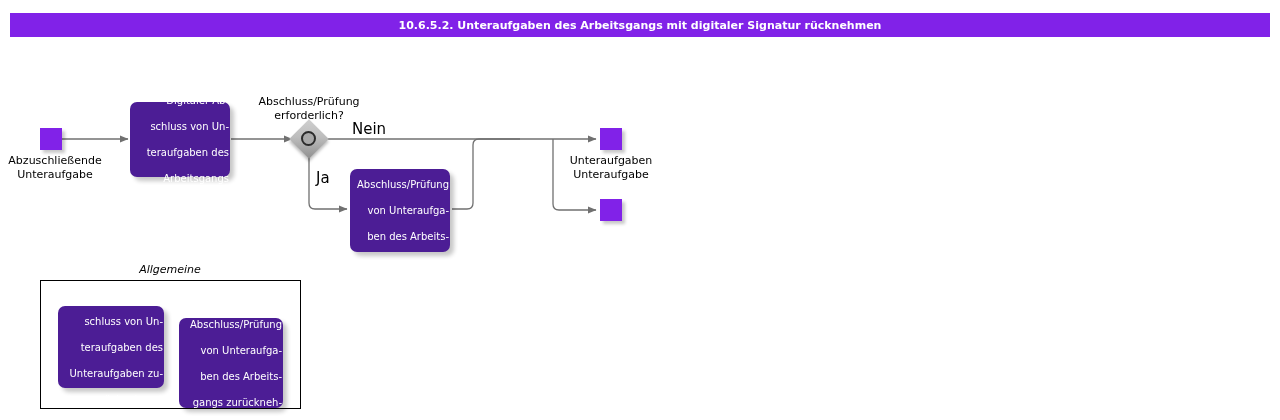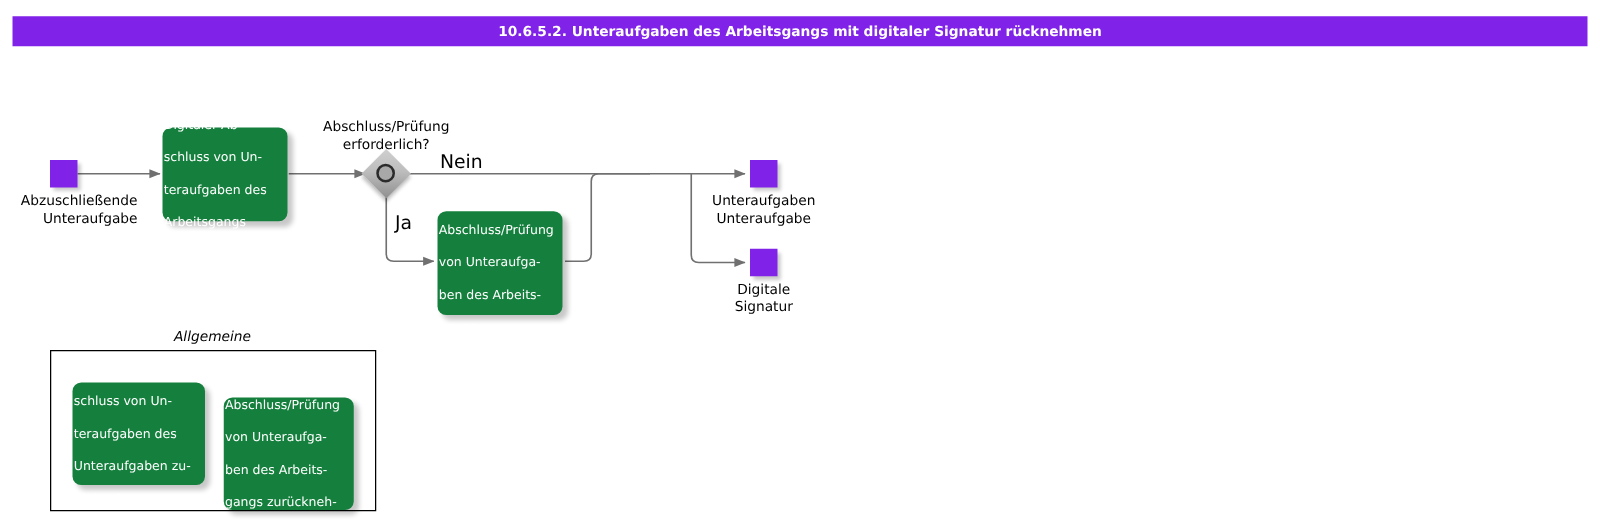--- a/index.html
+++ b/index.html
@@ -57,26 +57,26 @@
   }
 
   .event-square {
     width: 22px;
     height: 22px;
     background: #8122e8;
     box-shadow: 3px 3px 3px rgba(0,0,0,0.22);
   }
 
   .task {
-    background: #15803d;
+    background: #4c1d95;
     border-radius: 7px;
     color: #ffffff;
     font-size: 10px;
     line-height: 13px;
-    text-align: left;
+    text-align: right;
     display: flex;
     align-items: center;
     justify-content: center;
     box-shadow: 4px 4px 4px rgba(0,0,0,0.22);
     padding: 2px 1px;
   }
   .task span { display: block; width: 100%; }
 
   .gateway {
     width: 28px;
@@ -161,21 +161,21 @@
 
       <path d="M309,156 L309,203 Q309,209 315,209 L347,209" marker-end="url(#arrowhead)"></path>
 
       <path d="M452,209 L467,209 Q473,209 473,203 L473,145 Q473,139 479,139 L520,139"></path>
 
       <path d="M553,139 L553,204 Q553,210 559,210 L596,210" marker-end="url(#arrowhead)"></path>
     </g>
   </svg>
 
   <div class="node event-square" style="left:40px; top:128px;"></div>
-  <div class="node-label" style="left:0px; top:154px; width:110px;text-align:right;">
+  <div class="node-label" style="left:0px; top:154px; width:110px;">
     <div>Abzuschließende</div>
     <div>Unteraufgabe</div>
   </div>
 
   <div class="node task" style="left:130px; top:102px; width:100px; height:75px;">
     <span>
       <span>Digitaler Ab-</span><br>
       <span>schluss von Un-</span><br>
       <span>teraufgaben des</span><br>
       <span>Arbeitsgangs</span>
@@ -202,24 +202,20 @@
     </span>
   </div>
 
   <div class="node event-square" style="left:600px; top:128px;"></div>
   <div class="node-label" style="left:551px; top:154px; width:120px;">
     <div>Unteraufgaben</div>
     <div>Unteraufgabe</div>
   </div>
 
   <div class="node event-square" style="left:600px; top:199px;"></div>
-  <div class="node-label" style="left:551px; top:225px; width:120px;">
-    <div>Digitale</div>
-    <div>Signatur</div>
-  </div>
 
   <div class="group-title" style="left:115px; top:263px; width:110px;font-style:italic;">Allgemeine</div>
   <div class="group-box" style="left:40px; top:280px; width:261px; height:129px;"></div>
 
   <div class="node task" style="left:58px; top:306px; width:106px; height:82px;">
     <span>
       <span>Digitalen Ab-</span><br>
       <span>schluss von Un-</span><br>
       <span>teraufgaben des</span><br>
       <span>Unteraufgaben zu-</span><br>

